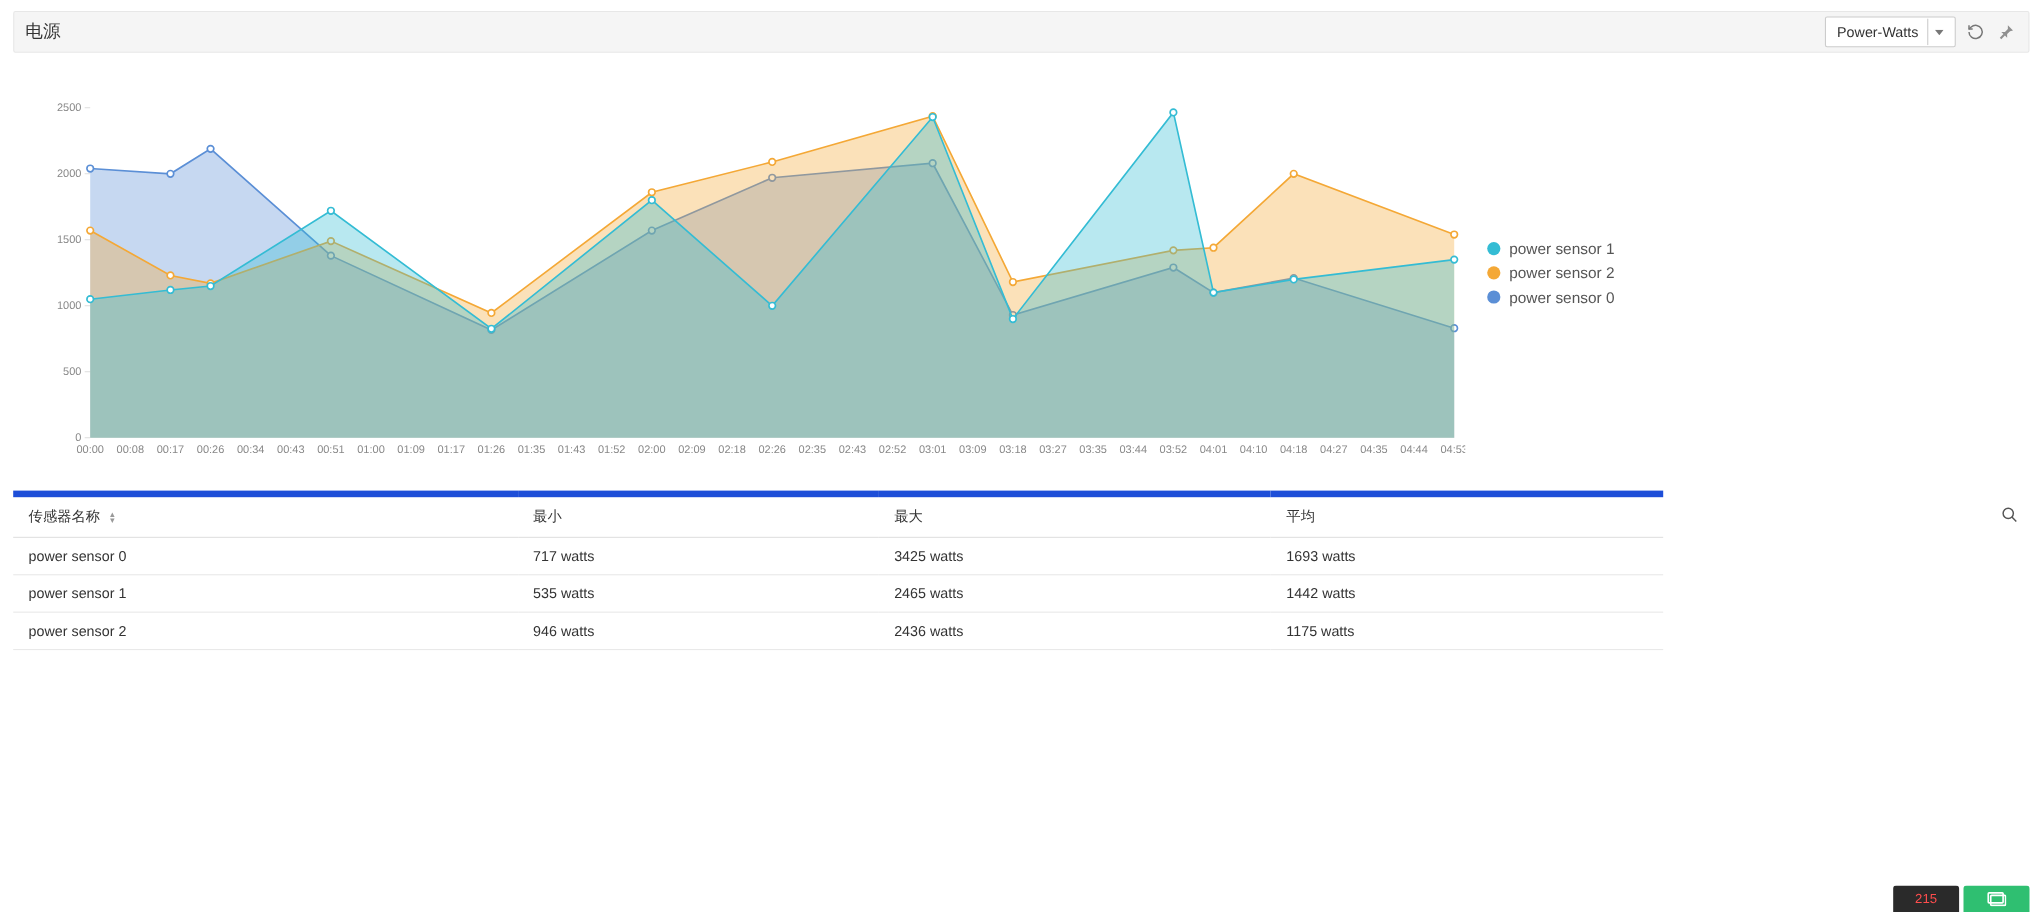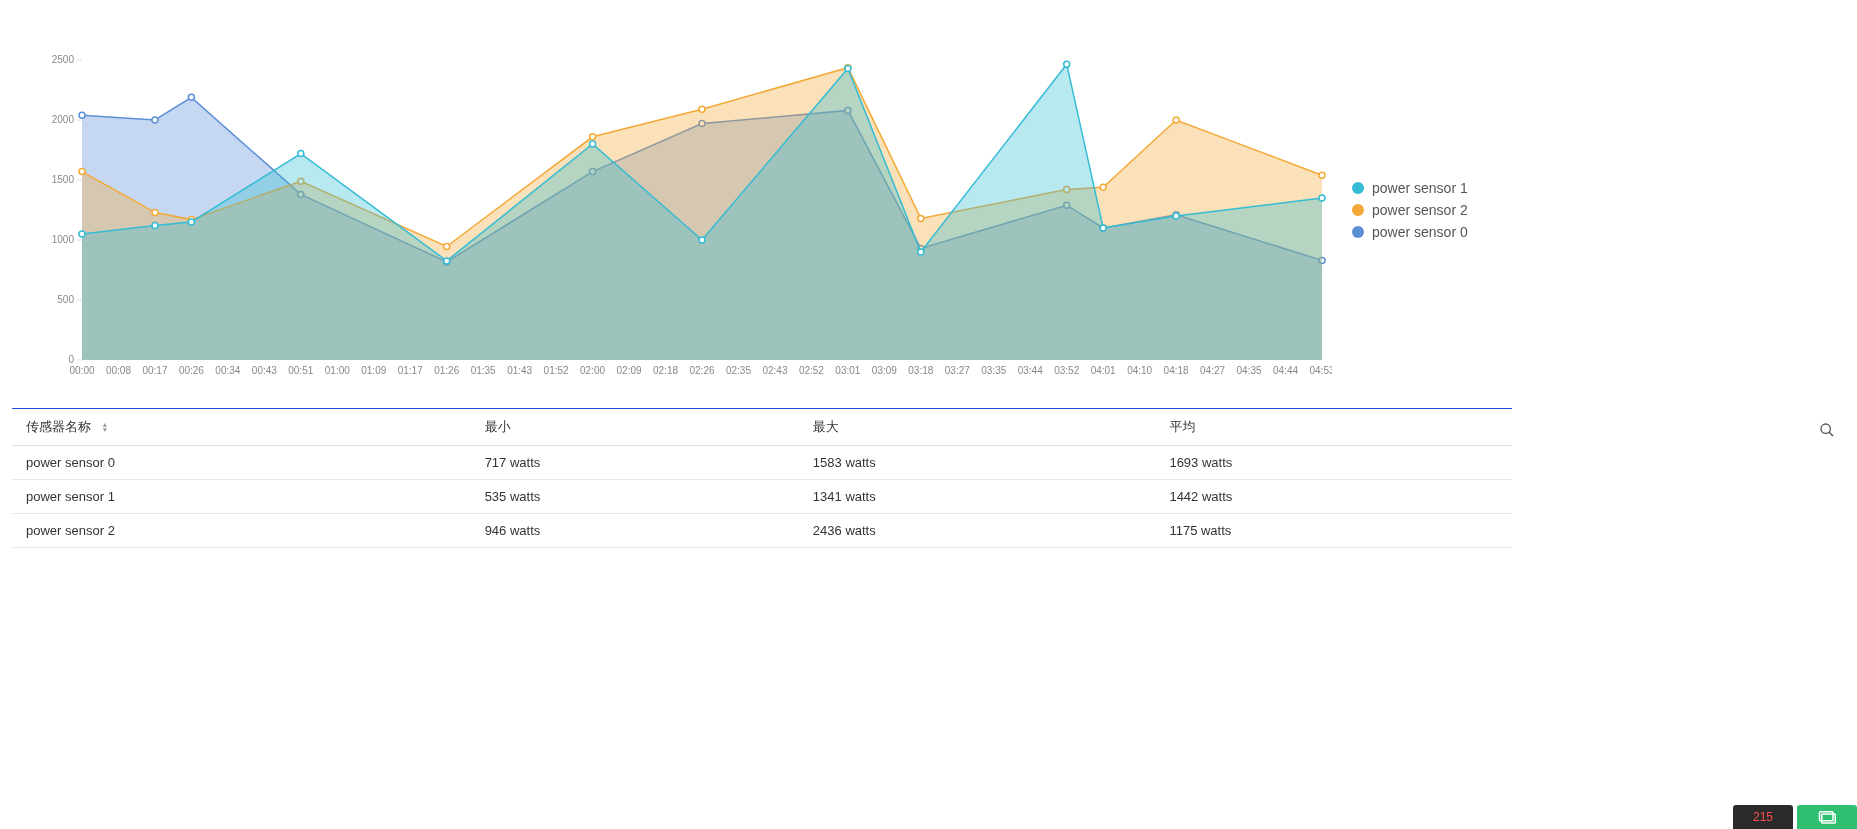--- a/index.html
+++ b/index.html
@@ -117,46 +117,45 @@
     border-collapse: collapse;
   }
   table.sensor-table th, table.sensor-table td {
     text-align: left;
     padding: 9px 14px;
     border-bottom: 1px solid #e9e9e9;
     font-size: 13px;
     color: #333;
   }
   table.sensor-table th {
-    border-top: 1px solid #1d4ed8;
+    border-top: 6px solid #1d4ed8;
     border-bottom: 1px solid #e0e0e0;
     font-weight: 400;
     color: #333;
-    font-family: Liberation Mono, monospace;
   }
   .sort-indicator {
     display: inline-flex;
     flex-direction: column;
     margin-left: 4px;
     line-height: 5px;
     font-size: 7px;
     color: #999;
     vertical-align: middle;
   }
   .search-icon {
     position: absolute;
     right: 10px;
     top: 14px;
     color: #555;
   }
 
   
   .dock {
     position: fixed;
-    right: 0;
+    right: 12px;
     bottom: 0;
     display: flex;
     gap: 4px;
   }
   .dock-badge {
     height: 24px;
     min-width: 44px;
     padding: 0 8px;
     display: flex;
     align-items: center;
@@ -172,20 +171,44 @@
   
   .axis-label { fill: #888; font-size: 10px; }
   .axis-line { stroke: #ccc; stroke-width: 1; }
   .tick-line { stroke: #ddd; stroke-width: 1; }
 </style>
 </head>
 <body>
 
 <div class="page">
 
+  <div class="panel-header">
+    <div class="panel-title">电源</div>
+    <div class="panel-actions">
+      <div class="dropdown">
+        <span class="dd-label">Power-Watts</span>
+        <span class="dd-caret">
+          <svg width="8" height="5" viewBox="0 0 8 5">
+              <path d="M0 0 L4 5 L8 0 Z" fill="#777"></path>
+            </svg>
+        </span>
+      </div>
+      <div class="icon-btn">
+        <svg width="16" height="16" viewBox="0 0 24 24" fill="none" stroke="#777" stroke-width="2">
+          <path d="M3 12a9 9 0 1 0 3-6.7L3 8"></path>
+          <polyline points="3 3 3 8 8 8"></polyline>
+        </svg>
+      </div>
+      <div class="icon-btn">
+        <svg width="16" height="16" viewBox="0 0 24 24" fill="#777">
+          <path d="M14 3l7 7-4 1-4 4v5l-3-3-5 5-2-2 5-5-3-3h5l4-4z" opacity="0.8"></path>
+        </svg>
+      </div>
+    </div>
+  </div>
 
   <div class="chart-wrap">
     <div class="chart-row">
       <div class="chart-container">
         <svg id="chart-svg" class="chart-svg" width="1300" height="340">
             <line x1="45" y1="310" x2="50" y2="310" class="tick-line"></line>
             <text x="42" y="313" text-anchor="end" class="axis-label">0</text>
             <line x1="45" y1="250" x2="50" y2="250" class="tick-line"></line>
             <text x="42" y="253" text-anchor="end" class="axis-label">500</text>
             <line x1="45" y1="190" x2="50" y2="190" class="tick-line"></line>
@@ -310,27 +333,27 @@
           </th>
           <th><span>最小</span></th>
           <th><span>最大</span></th>
           <th><span>平均</span></th>
         </tr>
       </thead>
       <tbody id="table-body">
           <tr>
             <td>power sensor 0</td>
             <td>717 watts</td>
-            <td>1583 watts</td>
+            <td>3425 watts</td>
             <td>1693 watts</td>
           </tr>
           <tr>
             <td>power sensor 1</td>
             <td>535 watts</td>
-            <td>1341 watts</td>
+            <td>2465 watts</td>
             <td>1442 watts</td>
           </tr>
           <tr>
             <td>power sensor 2</td>
             <td>946 watts</td>
             <td>2436 watts</td>
             <td>1175 watts</td>
           </tr>
         </tbody>
     </table>

